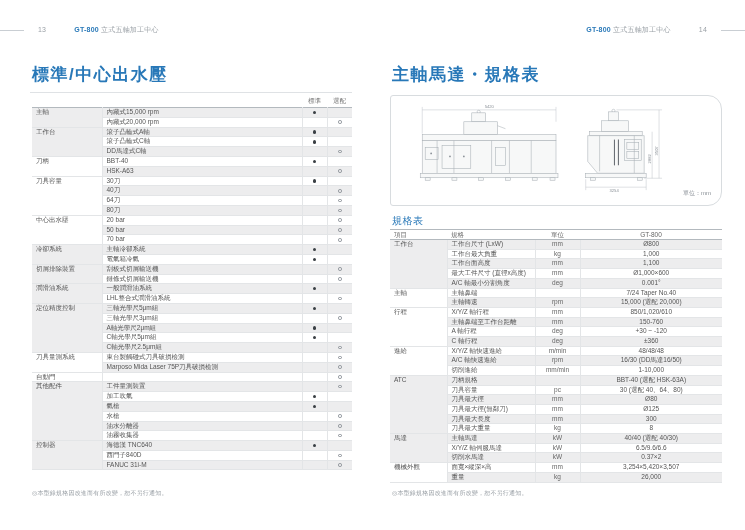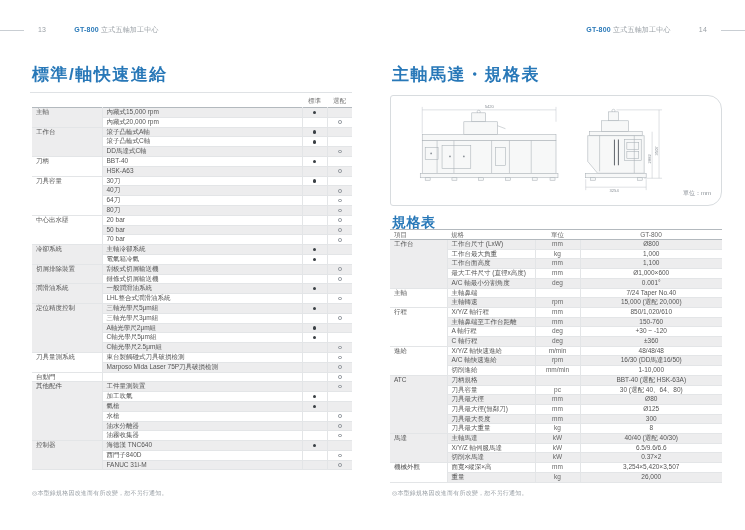--- a/index.html
+++ b/index.html
@@ -47,21 +47,21 @@
      border:1px solid #d8dcdf; border-radius:3px 14px 14px 3px; }
   #diagram-panel svg { width:100%; height:100%; display:block; }
   .mline { stroke:#a8afb5; stroke-width:.55; fill:#f7f8f8; }
   .mline-nf { stroke:#a8afb5; stroke-width:.55; fill:none; }
   .dim { stroke:#b7bcc1; stroke-width:.45; }
   .dimtxt { font-size:4.2px; fill:#8a9097; }
   .slot { stroke:#6b7076; stroke-width:1.1; }
   #unit-label { right:10px; bottom:7px; font-size:6px; color:#8a9097; }
 
   
-  #spec-title { left:392px; top:214px; font-size:14px; font-weight:bold; color:#2878b8; letter-spacing:.5px; }
+  #spec-title { left:392px; top:214px; font-size:10px; font-weight:normal; color:#2878b8; letter-spacing:.5px; }
   #spec-table { left:390px; top:229px; width:332px;
      border-top:1px solid #b3b9be; border-bottom:1px solid #b3b9be; }
   #spec-table col.s-cat  { width:57px; }
   #spec-table col.s-spec { width:88px; }
   #spec-table col.s-unit { width:45px; }
   #spec-table col.s-val  { width:142px; }
   #spec-table th { font-size:6.5px; font-weight:normal; color:#666; height:9px; line-height:9px;
      padding:0 4px; border-bottom:1px solid #b3b9be; text-align:left; white-space:nowrap; }
   #spec-table th.ctr { text-align:center; }
   #spec-table td { font-size:6.5px; height:8.5px; line-height:8.7px; padding:0 4px;
@@ -85,21 +85,21 @@
   <span class="model">GT-800</span>
   <span>立式五軸加工中心</span>
 </div>
 <div class="abs hdr" id="hdr-right">
   <span class="model">GT-800</span>
   <span>立式五軸加工中心</span>
   <span class="pgnum-r">14</span>
 </div>
 <div class="abs hdr-line" id="hdr-line-right"></div>
 
-<div class="abs page-title" id="left-title">標準/軸快速進給</div>
+<div class="abs page-title" id="left-title">標準/中心出水壓</div>
 <div class="abs" id="left-title-rule"></div>
 
 <div class="abs" id="equip-colhdr">
   <span>標準</span>
   <span>選配</span>
 </div>
 <table class="abs" id="equip-table">
   <colgroup>
       <col class="c-cat">
       <col class="c-item">

